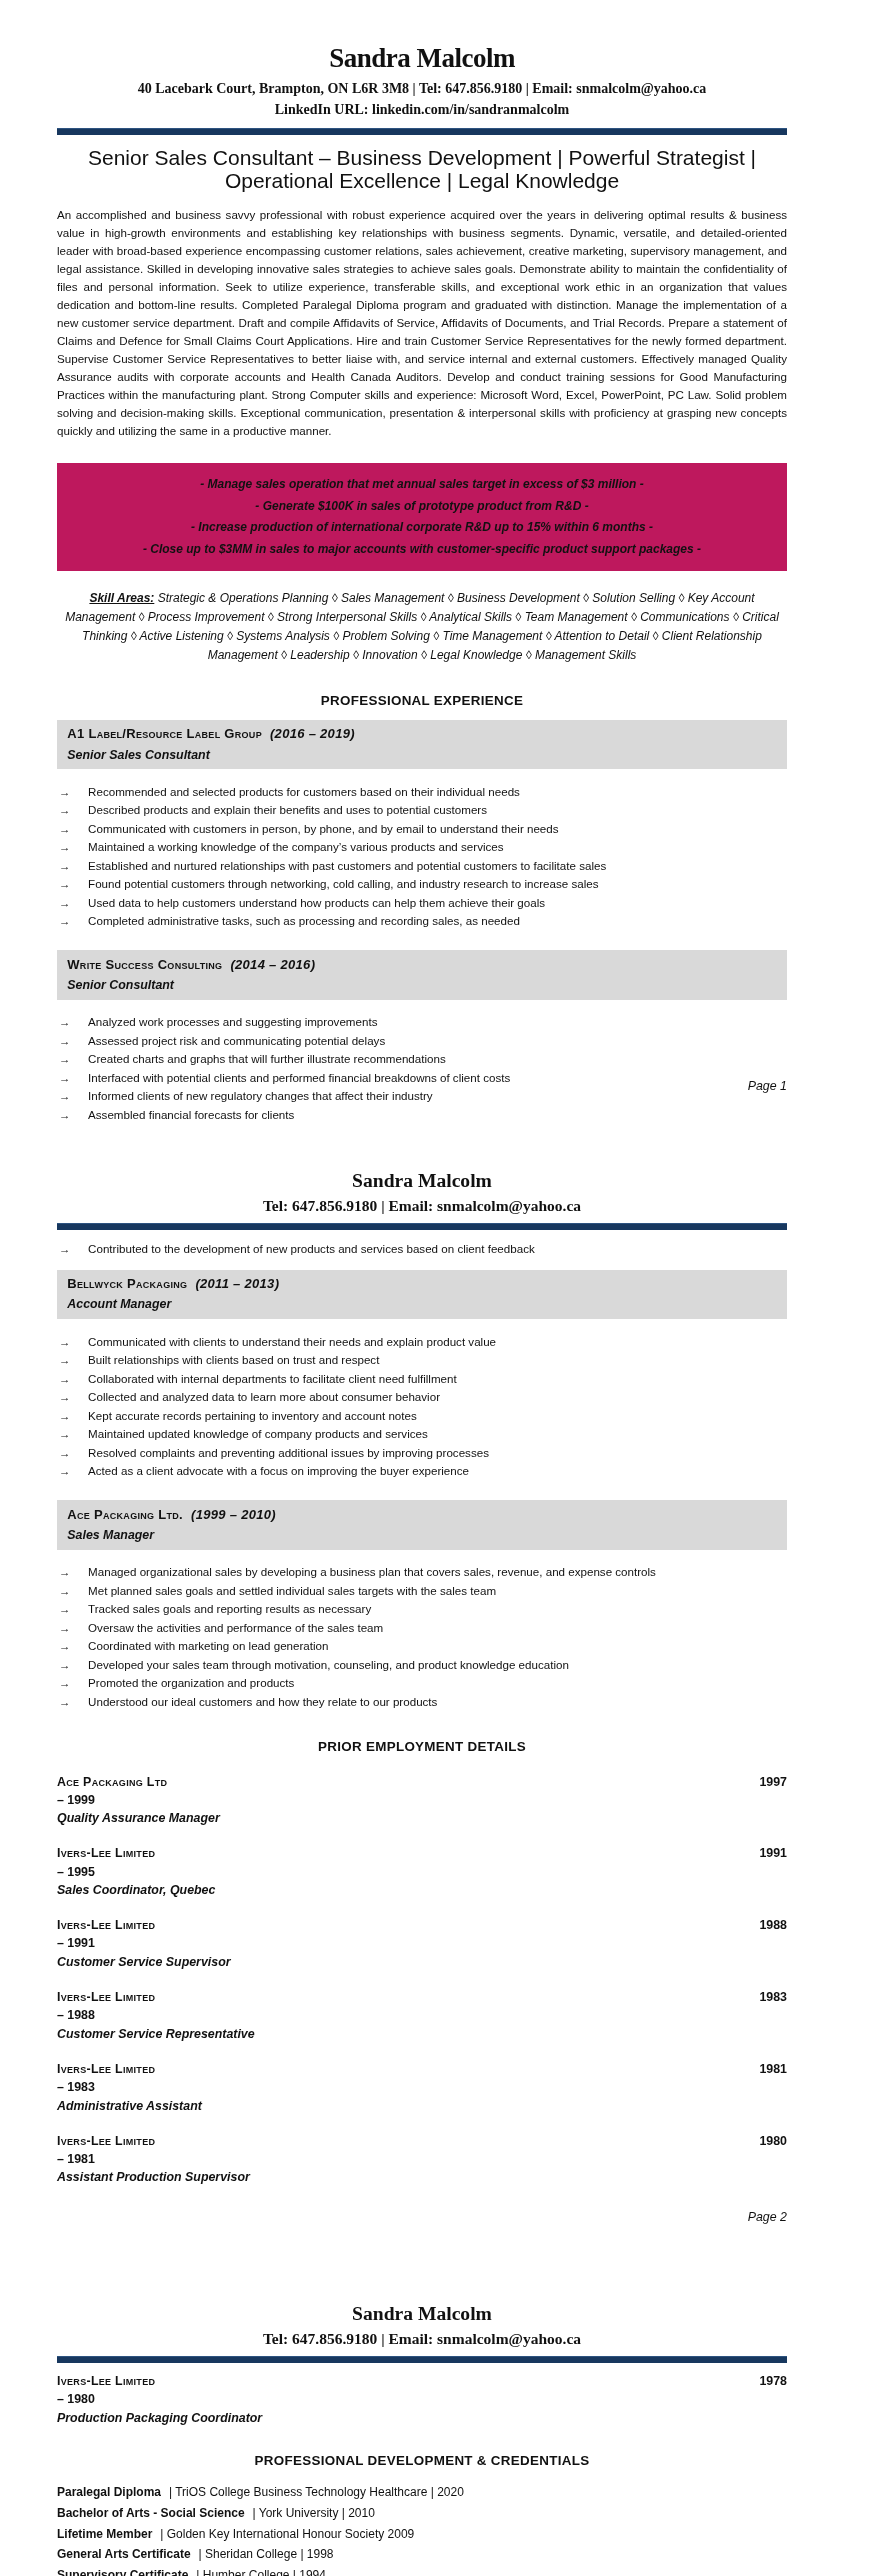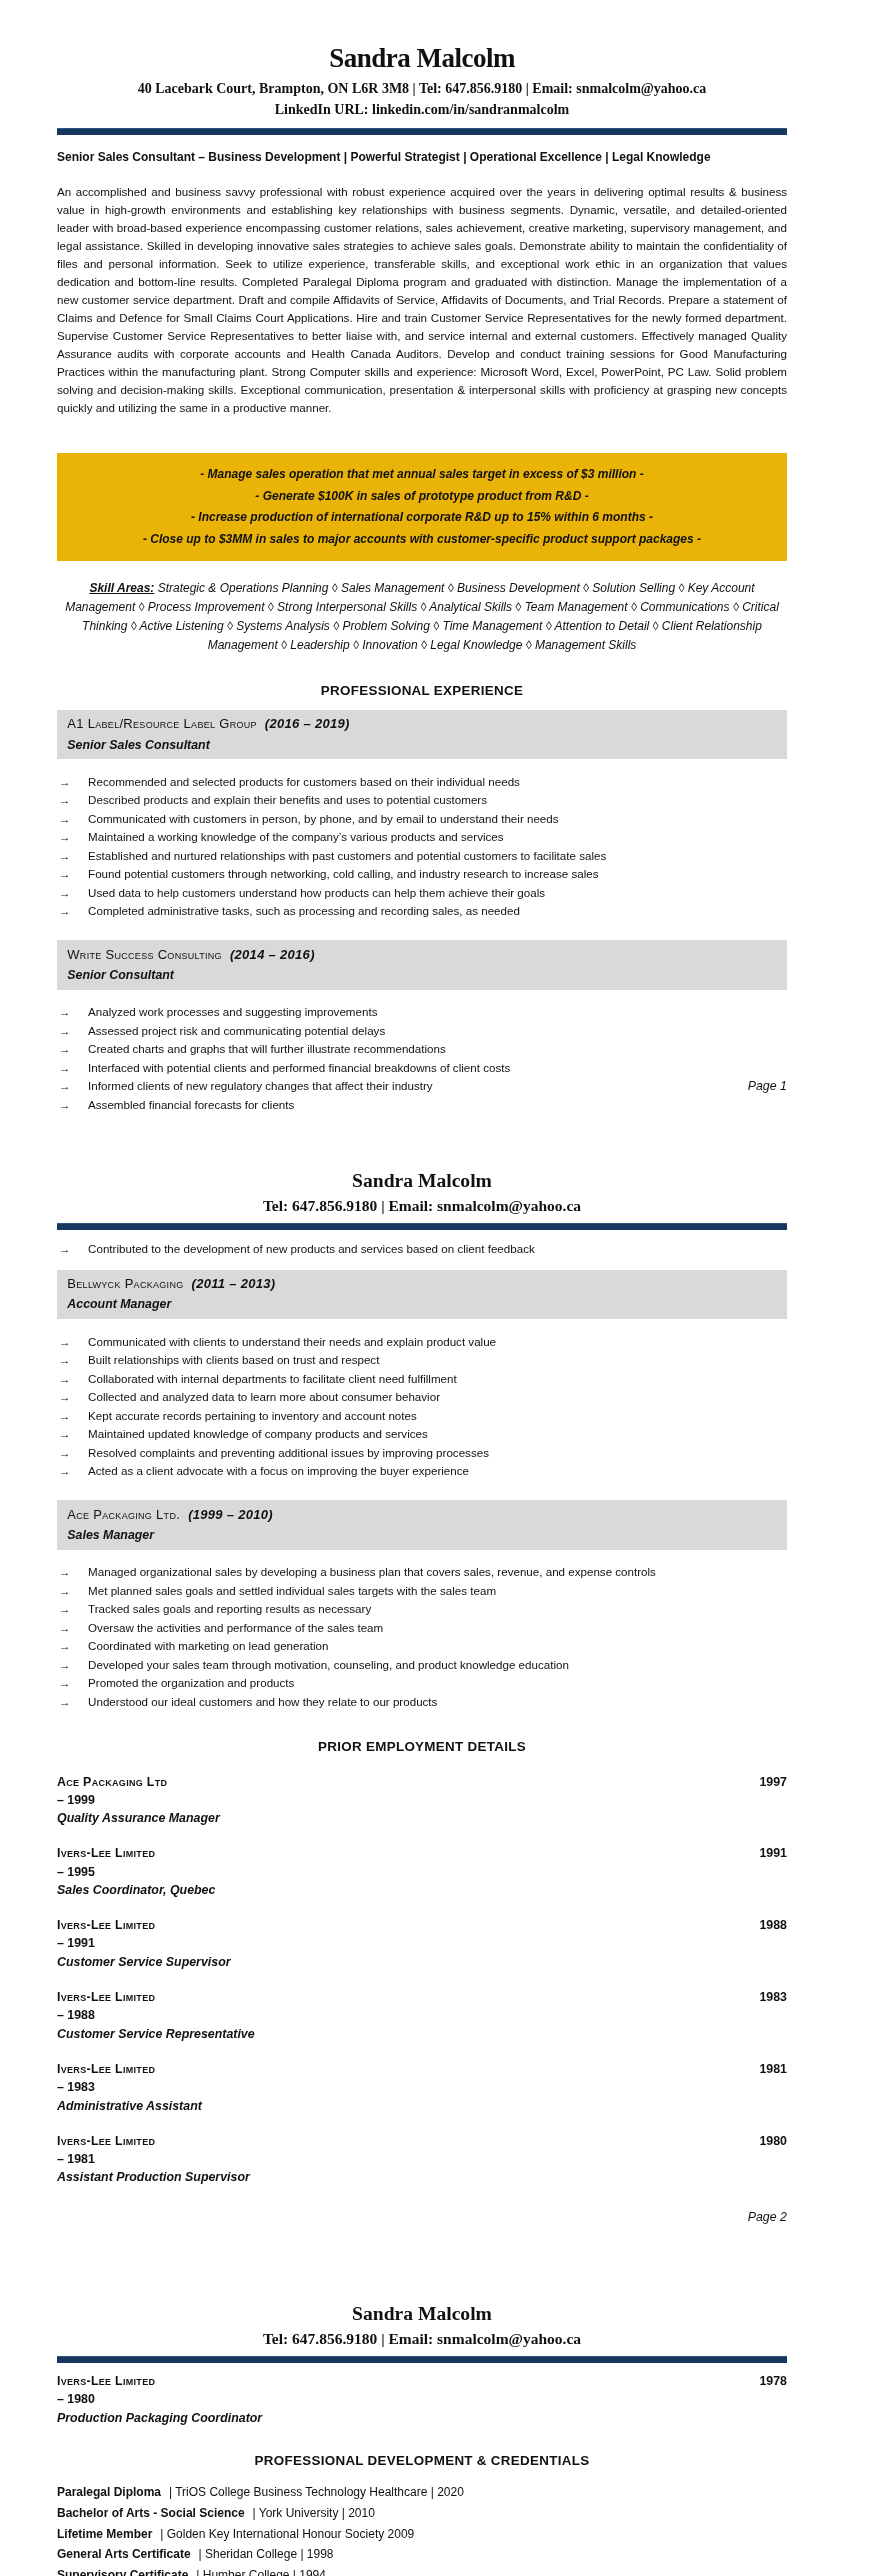--- a/index.html
+++ b/index.html
@@ -11,36 +11,36 @@
   .serif{font-family:"Liberation Serif",serif;font-weight:bold;text-align:center;}
   .p1-name{font-size:27px;line-height:30px;padding-top:43px;letter-spacing:-0.5px;}
   .p1-contact{font-size:14px;line-height:16.5px;margin-top:8.2px;}
   .p1-linkedin{font-size:14px;line-height:16.5px;margin-top:4.1px;}
   .ph-name{font-size:19.6px;line-height:24px;padding-top:36px;}
   .ph-tel{font-size:15.5px;line-height:18.5px;margin-top:4.1px;}
 
   .navy-bar{height:6.7px;background:#17375E;border-top:1px solid #2d5380;margin-top:9.3px;}
   .navy-bar.small{margin-top:7.2px;}
 
-  .headline{font-size:12px;line-height:23px;font-weight:700;text-align:left;margin:10.3px auto 0;max-width:757px;}
+  .headline{font-size:21px;line-height:23px;font-weight:400;text-align:center;margin:10.3px auto 0;max-width:757px;}
 
   .summary{font-size:11.6px;line-height:18px;text-align:justify;margin-top:14.4px;}
 
-  .achievebox{background:#eab308;margin-top:36px;padding:11.3px 20.6px 10.3px;}
+  .achievebox{background:#be185d;margin-top:23px;padding:11.3px 20.6px 10.3px;}
   .achieve-line{text-align:center;font-style:italic;font-weight:600;font-size:12px;line-height:21.6px;}
 
   .skills{margin-top:18.5px;text-align:center;font-style:italic;font-size:12px;line-height:19px;padding:0 7.2px;}
   .skills-label{font-weight:700;text-decoration:underline;}
 
   .sec-heading{text-align:center;font-size:13.4px;font-weight:700;letter-spacing:0.3px;margin-top:28px;}
 
   .job-header{background:#D9D9D9;margin-top:11.3px;padding:6.7px 10.3px 7.7px;}
   .job-header.gap-lg{margin-top:19.6px;}
   .job-company{font-size:13px;letter-spacing:0.3px;}
-  .job-company .co{font-variant:small-caps;font-weight:400;}
+  .job-company .co{font-variant:small-caps;font-weight:700;}
   .job-company .dates{font-style:italic;font-weight:600;margin-left:4.1px;}
   .job-title{font-style:italic;font-size:12.4px;font-weight:600;margin-top:6.2px;}
 
   .bullets{margin-top:13.4px;}
   .bullet{display:flex;font-size:11.6px;line-height:18.5px;}
   .bullet .arrow{flex:none;width:29px;padding-left:2.1px;}
   .bullet.single{margin-top:9.3px;}
 
   .prior-first{margin-top:16.5px;}
   .prior-entry{margin-top:20.6px;font-size:12.4px;}

